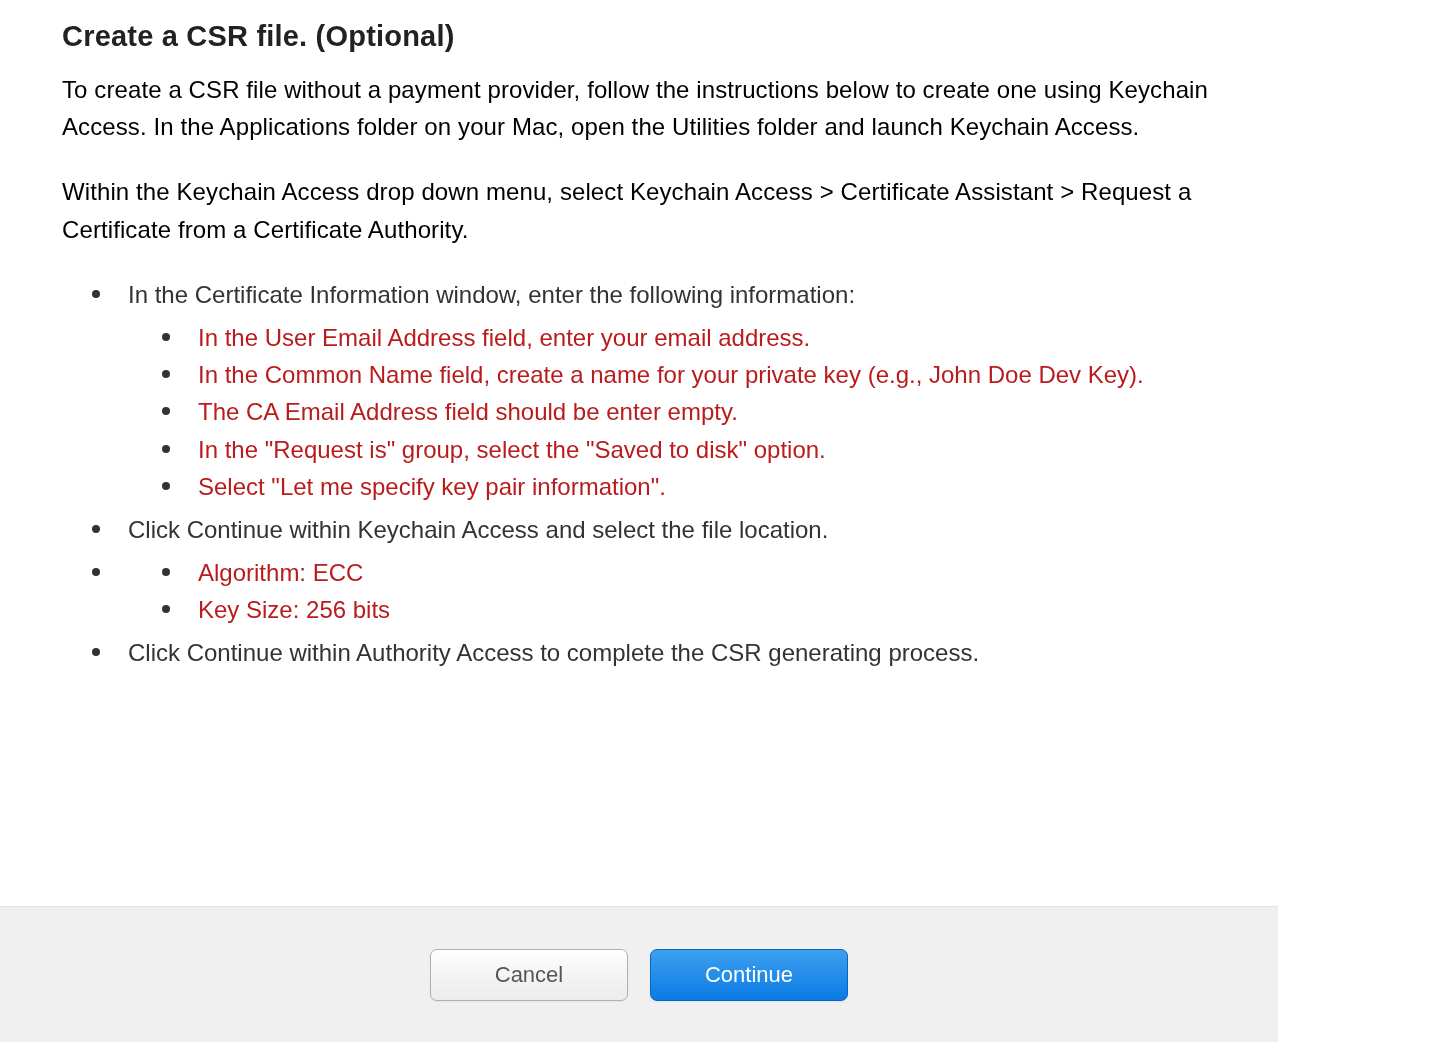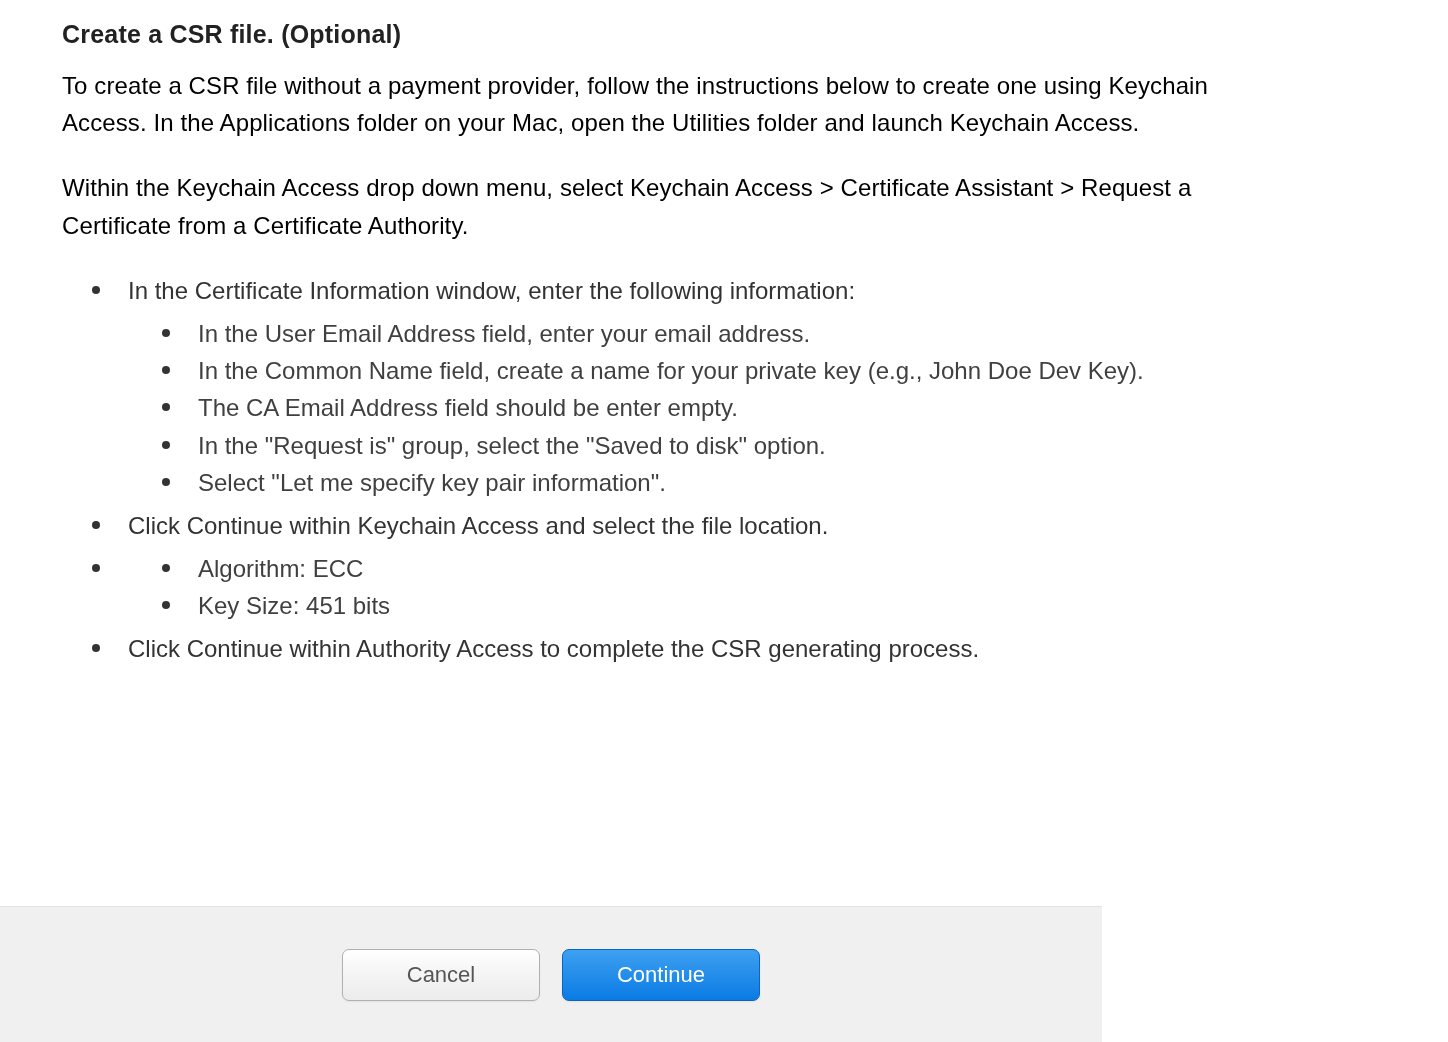--- a/index.html
+++ b/index.html
@@ -13,21 +13,21 @@
       color: #333333;
       width: 1448px;
       height: 1042px;
       position: relative;
     }
     .content {
       padding: 20px 70px 20px 62px;
       max-width: 1330px;
     }
     .heading {
-      font-size: 25px;
+      font-size: 29px;
       font-weight: bold;
       color: #222222;
       margin-bottom: 18px;
       letter-spacing: 0.2px;
     }
     .para {
       font-size: 24px;
       line-height: 1.55;
       color: #000000;
       margin-bottom: 28px;
@@ -61,21 +61,21 @@
       padding-left: 34px;
       margin-top: 6px;
       margin-bottom: 6px;
     }
     ul.inner > li {
       position: relative;
       font-size: 24px;
       line-height: 1.55;
       padding-left: 36px;
       margin-bottom: 0px;
-      color: #404040;
+      color: #b91c1c;
     }
     ul.inner > li::before {
       content: "";
       position: absolute;
       left: 0;
       top: 14px;
       width: 8px;
       height: 8px;
       background: #333333;
       border-radius: 50%;
@@ -85,21 +85,21 @@
       left: 0;
       right: 0;
       bottom: 0;
       height: 136px;
       background: #f0f0f0;
       border-top: 1px solid #e3e3e3;
       display: flex;
       align-items: center;
       justify-content: center;
       gap: 22px;
-      width: 1102px;
+      width: 1278px;
     }
     .btn {
       min-width: 198px;
       height: 52px;
       border-radius: 7px;
       font-size: 22px;
       font-weight: 500;
       cursor: pointer;
       border: 1px solid #b0b0b0;
       background: linear-gradient(to bottom, #ffffff 0%, #f4f4f4 50%, #ececec 100%);
@@ -130,21 +130,21 @@
         <li>In the Common Name field, create a name for your private key (e.g., John Doe Dev Key).</li>
         <li>The CA Email Address field should be enter empty.</li>
         <li>In the "Request is" group, select the "Saved to disk" option.</li>
         <li>Select "Let me specify key pair information".</li>
       </ul>
     </li>
     <li>Click Continue within Keychain Access and select the file location.</li>
     <li>
       <ul class="inner">
         <li>Algorithm: ECC</li>
-        <li>Key Size: 451 bits</li>
+        <li>Key Size: 256 bits</li>
       </ul>
     </li>
     <li>Click Continue within Authority Access to complete the CSR generating process.</li>
   </ul>
 </div>
 
 <div class="footer">
   <button class="btn">Cancel</button>
   <button class="btn btn-primary">Continue</button>
 </div>

